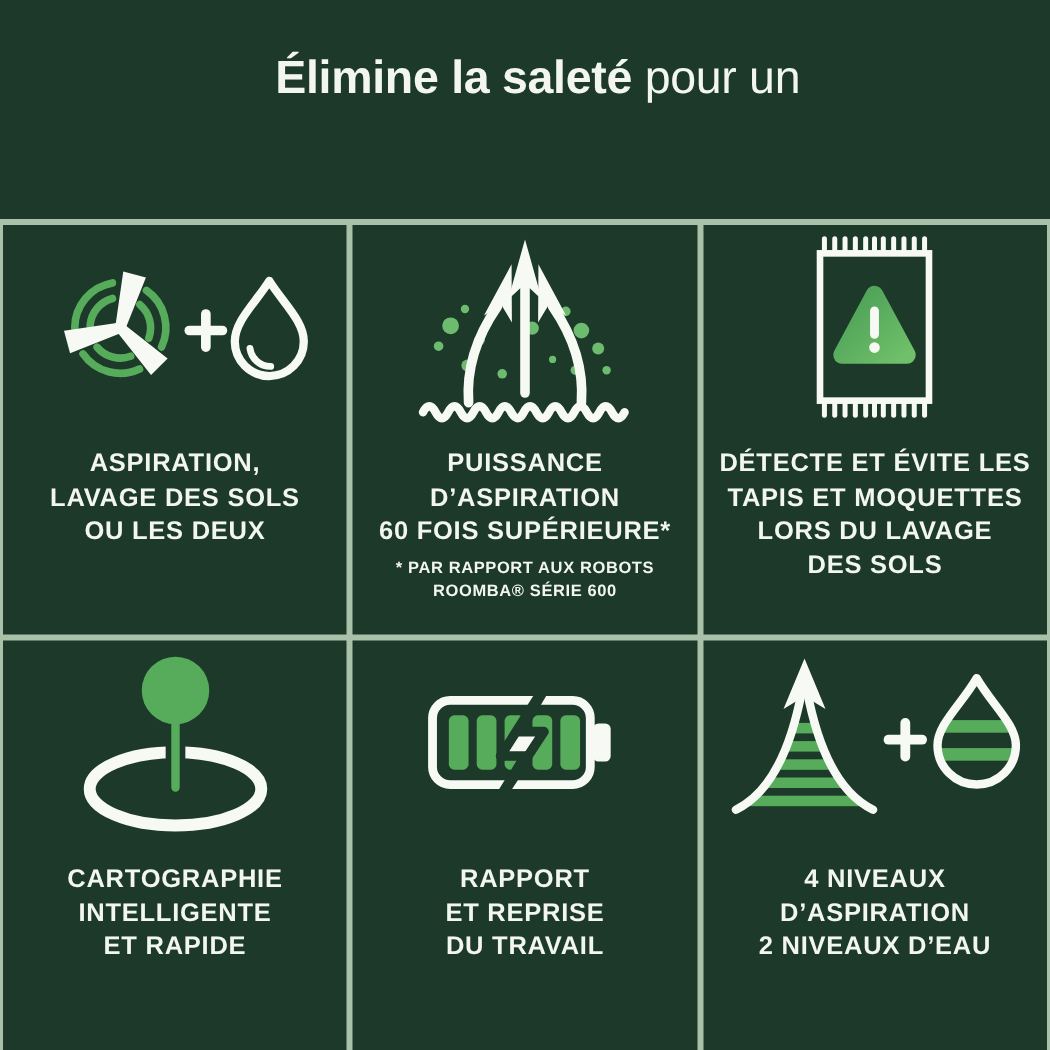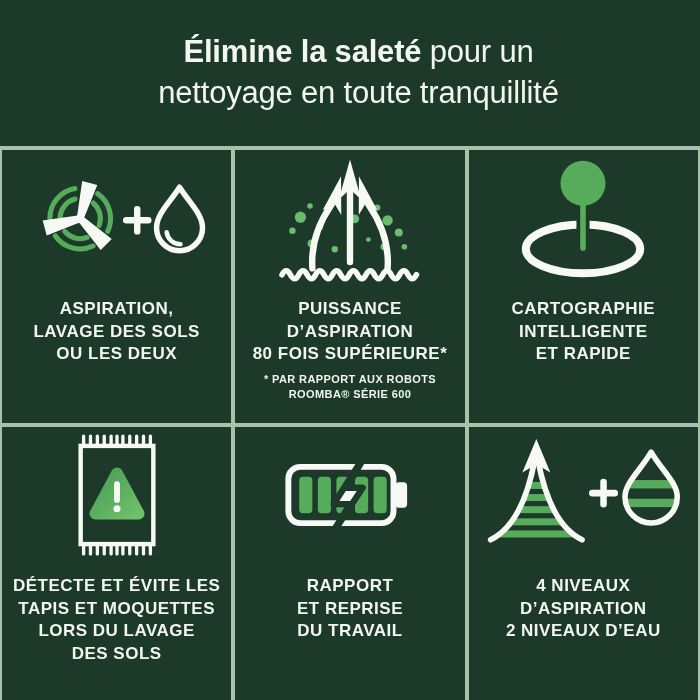--- a/index.html
+++ b/index.html
@@ -85,21 +85,21 @@
   .sw{stroke:var(--icon-white);fill:none;stroke-linecap:round;}
   .fw{fill:var(--icon-white);}
   .sg{stroke:var(--accent-green);fill:none;stroke-linecap:round;}
   .fg{fill:var(--accent-green);}
   .fd{fill:var(--dot-green);}
 </style>
 </head>
 <body>
 
 <header class="header">
-  <h1 class="title"><strong>Élimine la saleté</strong><span> pour un</span><span class="line2">nettoyage en toute tranquillité</span></h1>
+  <h1 class="title"><strong>Élimine la saleté</strong><span> pour un</span></h1>
 </header>
 
 <div class="grid">
 
   <section class="cell">
     <div class="icon-box">
       <svg width="184" height="103" viewBox="0 0 200 112">
         <g transform="translate(60,56)">
           <defs>
             <g id="arcpair">
@@ -164,36 +164,23 @@
         <g class="fw">
           <polygon points="105,12 91,62 105,49 119,62"></polygon>
           <use href="#arrowhead" transform="translate(88,56) rotate(14)"></use>
           <use href="#arrowhead" transform="translate(122,56) rotate(-14)"></use>
         </g>
         <path class="sw" stroke-width="7" d="M 20,156 q 5.2,-10 10.5,0 q 5.3,10 10.5,0 q 5.2,-10 10.5,0 q 5.3,10 10.5,0 q 5.2,-10 10.5,0 q 5.3,10 10.5,0 q 5.2,-10 10.5,0 q 5.3,10 10.5,0 q 5.2,-10 10.5,0 q 5.3,10 10.5,0 q 5.2,-10 10.5,0 q 5.3,10 10.5,0 q 5.2,-10 10.5,0 q 5.3,10 10.5,0 q 5.2,-10 10.5,0 q 5.3,10 10.5,0"></path>
       </svg>
     </div>
     <p class="label">PUISSANCE
 D’ASPIRATION
-80 FOIS SUPÉRIEURE*</p>
+60 FOIS SUPÉRIEURE*</p>
     <p class="footnote">* PAR RAPPORT AUX ROBOTS
 ROOMBA® SÉRIE 600</p>
-  </section>
-
-  <section class="cell">
-    <div class="icon-box">
-      <svg width="150" height="122" viewBox="0 0 160 130">
-        <ellipse class="sw" stroke-width="8.5" cx="80" cy="98" rx="61" ry="26"></ellipse>
-        <rect class="fg" x="75" y="30" width="10" height="72" rx="5" stroke="var(--background)" stroke-width="4"></rect>
-        <circle class="fg" cx="80" cy="28" r="24"></circle>
-      </svg>
-    </div>
-    <p class="label">CARTOGRAPHIE
-INTELLIGENTE
-ET RAPIDE</p>
   </section>
 
   <section class="cell">
     <div class="icon-box">
       <svg width="108" height="130" viewBox="0 0 110 132">
         <defs>
           <linearGradient id="triGrad" x1="0" y1="0" x2="1" y2="1">
             <stop offset="0" stop-color="var(--triangle-green-dark)"></stop>
             <stop offset="1" stop-color="var(--triangle-green-light)"></stop>
           </linearGradient>
@@ -231,20 +218,33 @@
       </svg>
     </div>
     <p class="label">DÉTECTE ET ÉVITE LES
 TAPIS ET MOQUETTES
 LORS DU LAVAGE
 DES SOLS</p>
   </section>
 
   <section class="cell">
     <div class="icon-box">
+      <svg width="150" height="122" viewBox="0 0 160 130">
+        <ellipse class="sw" stroke-width="8.5" cx="80" cy="98" rx="61" ry="26"></ellipse>
+        <rect class="fg" x="75" y="30" width="10" height="72" rx="5" stroke="var(--background)" stroke-width="4"></rect>
+        <circle class="fg" cx="80" cy="28" r="24"></circle>
+      </svg>
+    </div>
+    <p class="label">CARTOGRAPHIE
+INTELLIGENTE
+ET RAPIDE</p>
+  </section>
+
+  <section class="cell">
+    <div class="icon-box">
       <svg width="150" height="136" viewBox="0 0 160 150">
         <rect class="sw" stroke-width="6.5" x="12" y="44" width="116" height="62" rx="13"></rect>
         <rect class="fw" x="130" y="61" width="13" height="28" rx="4"></rect>
         <g class="fg">
           <rect x="24" y="55" width="14.5" height="40" rx="4"></rect>
           <rect x="44.5" y="55" width="14.5" height="40" rx="4"></rect>
           <rect x="65" y="55" width="14.5" height="40" rx="4"></rect>
           <rect x="85.5" y="55" width="14.5" height="40" rx="4"></rect>
           <rect x="106" y="55" width="14.5" height="40" rx="4"></rect>
         </g>

